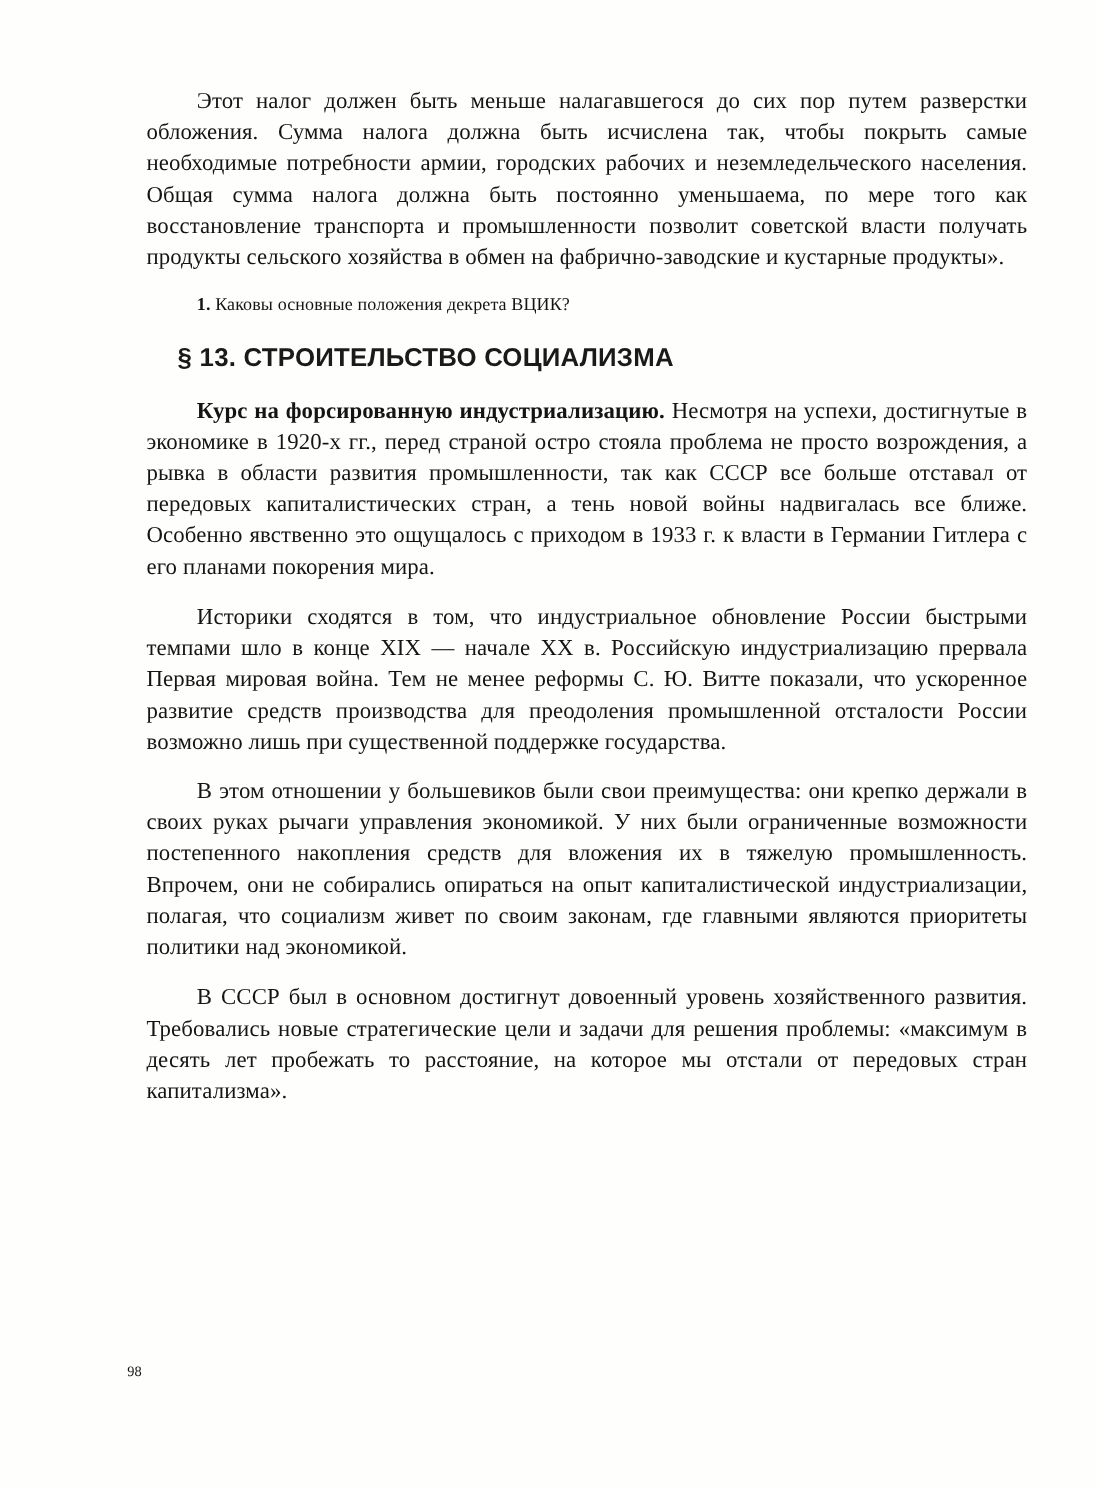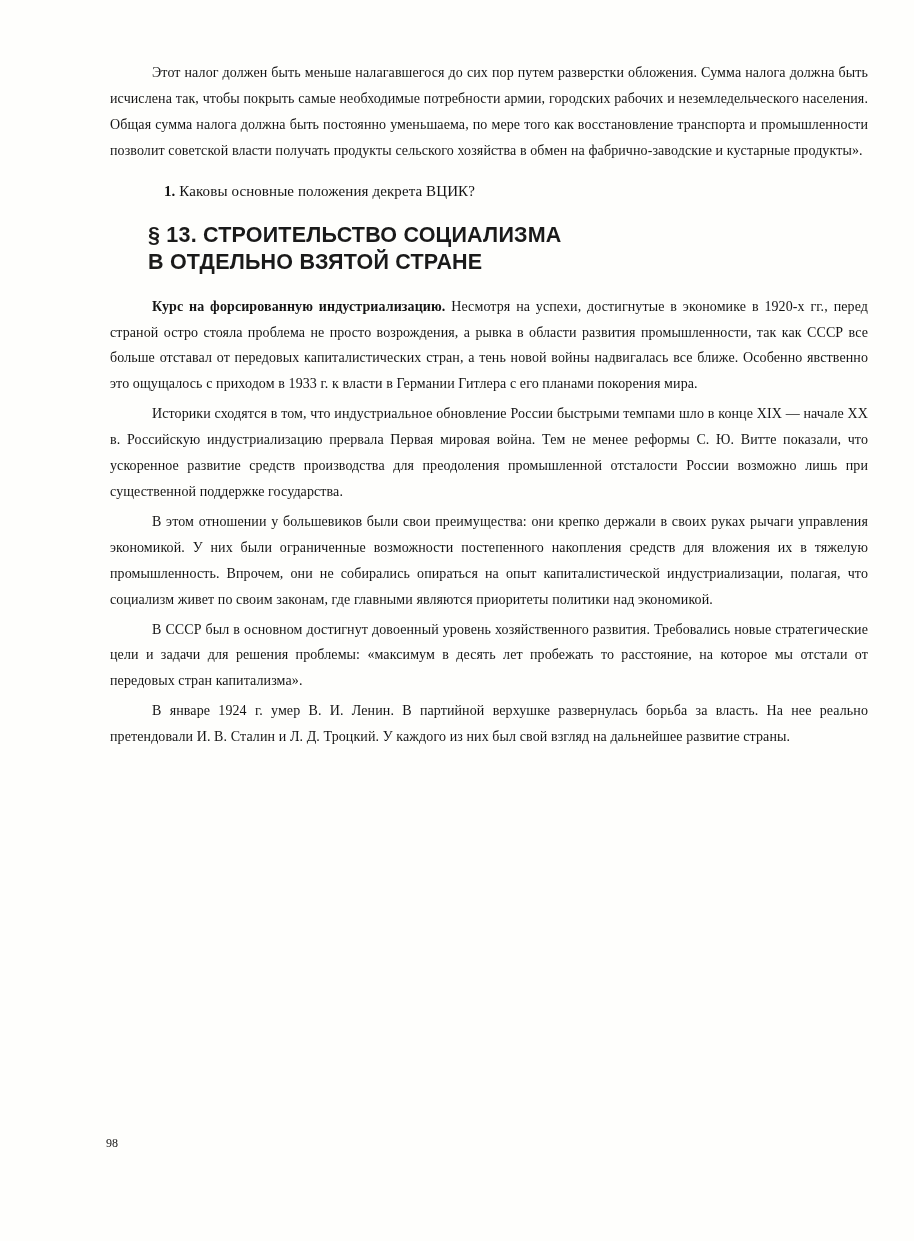--- a/index.html
+++ b/index.html
@@ -20,22 +20,22 @@
     inset: 0;
     background: #fefefc;
   }
   .text-col {
     position: absolute;
     left: 106px;
     top: 56px;
     width: 766px;
   }
   p.body-par {
-    margin: 4px;
-    font-size: 14px;
+    margin: 16px;
+    font-size: 19px;
     line-height: 25.9px;
     text-align: justify;
     text-indent: 42px;
     letter-spacing: 0.1px;
   }
   .lead-bold {
     font-weight: bold;
   }
   .questions {
     margin-top: 3px;
@@ -82,39 +82,35 @@
     <p class="body-par">
       <span>Этот налог должен быть меньше налагавшегося до сих пор путем разверстки обложения. Сумма налога должна быть исчислена так, чтобы покрыть самые необходимые потребности армии, городских рабочих и неземледельческого населения. Общая сумма налога должна быть постоянно уменьшаема, по мере того как восстановление транспорта и промышленности позволит советской власти получать продукты сельского хозяйства в обмен на фабрично-заводские и кустарные продукты».</span>
     </p>
 
     <div class="questions">
       <p><span class="q-num">1.</span><span> Каковы основные положения декрета ВЦИК?</span></p>
     </div>
 
     <h2 class="section-heading">
       <span>§ 13. СТРОИТЕЛЬСТВО СОЦИАЛИЗМА</span>
-      <span>В ОТДЕЛЬНО ВЗЯТОЙ СТРАНЕ</span>
     </h2>
 
     <p class="body-par">
       <span class="lead-bold">Курс на форсированную индустриализацию. </span><span>Несмотря на успехи, достигнутые в экономике в 1920-х гг., перед страной остро стояла проблема не просто возрождения, а рывка в области развития промышленности, так как СССР все больше отставал от передовых капиталистических стран, а тень новой войны надвигалась все ближе. Особенно явственно это ощущалось с приходом в 1933 г. к власти в Германии Гитлера с его планами покорения мира.</span>
     </p>
 
     <p class="body-par">
       <span>Историки сходятся в том, что индустриальное обновление России быстрыми темпами шло в конце XIX — начале XX в. Российскую индустриализацию прервала Первая мировая война. Тем не менее реформы С. Ю. Витте показали, что ускоренное развитие средств производства для преодоления промышленной отсталости России возможно лишь при существенной поддержке государства.</span>
     </p>
 
     <p class="body-par">
       <span>В этом отношении у большевиков были свои преимущества: они крепко держали в своих руках рычаги управления экономикой. У них были ограниченные возможности постепенного накопления средств для вложения их в тяжелую промышленность. Впрочем, они не собирались опираться на опыт капиталистической индустриализации, полагая, что социализм живет по своим законам, где главными являются приоритеты политики над экономикой.</span>
     </p>
 
     <p class="body-par">
       <span>В СССР был в основном достигнут довоенный уровень хозяйственного развития. Требовались новые стратегические цели и задачи для решения проблемы: «максимум в десять лет пробежать то расстояние, на которое мы отстали от передовых стран капитализма».</span>
     </p>
 
-    <p class="body-par">
-      <span>В январе 1924 г. умер В. И. Ленин. В партийной верхушке развернулась борьба за власть. На нее реально претендовали И. В. Сталин и Л. Д. Троцкий. У каждого из них был свой взгляд на дальнейшее развитие страны.</span>
-    </p>
 
   </div>
 
   <div class="page-number">98</div>
 </div>
 
 </body></html>

